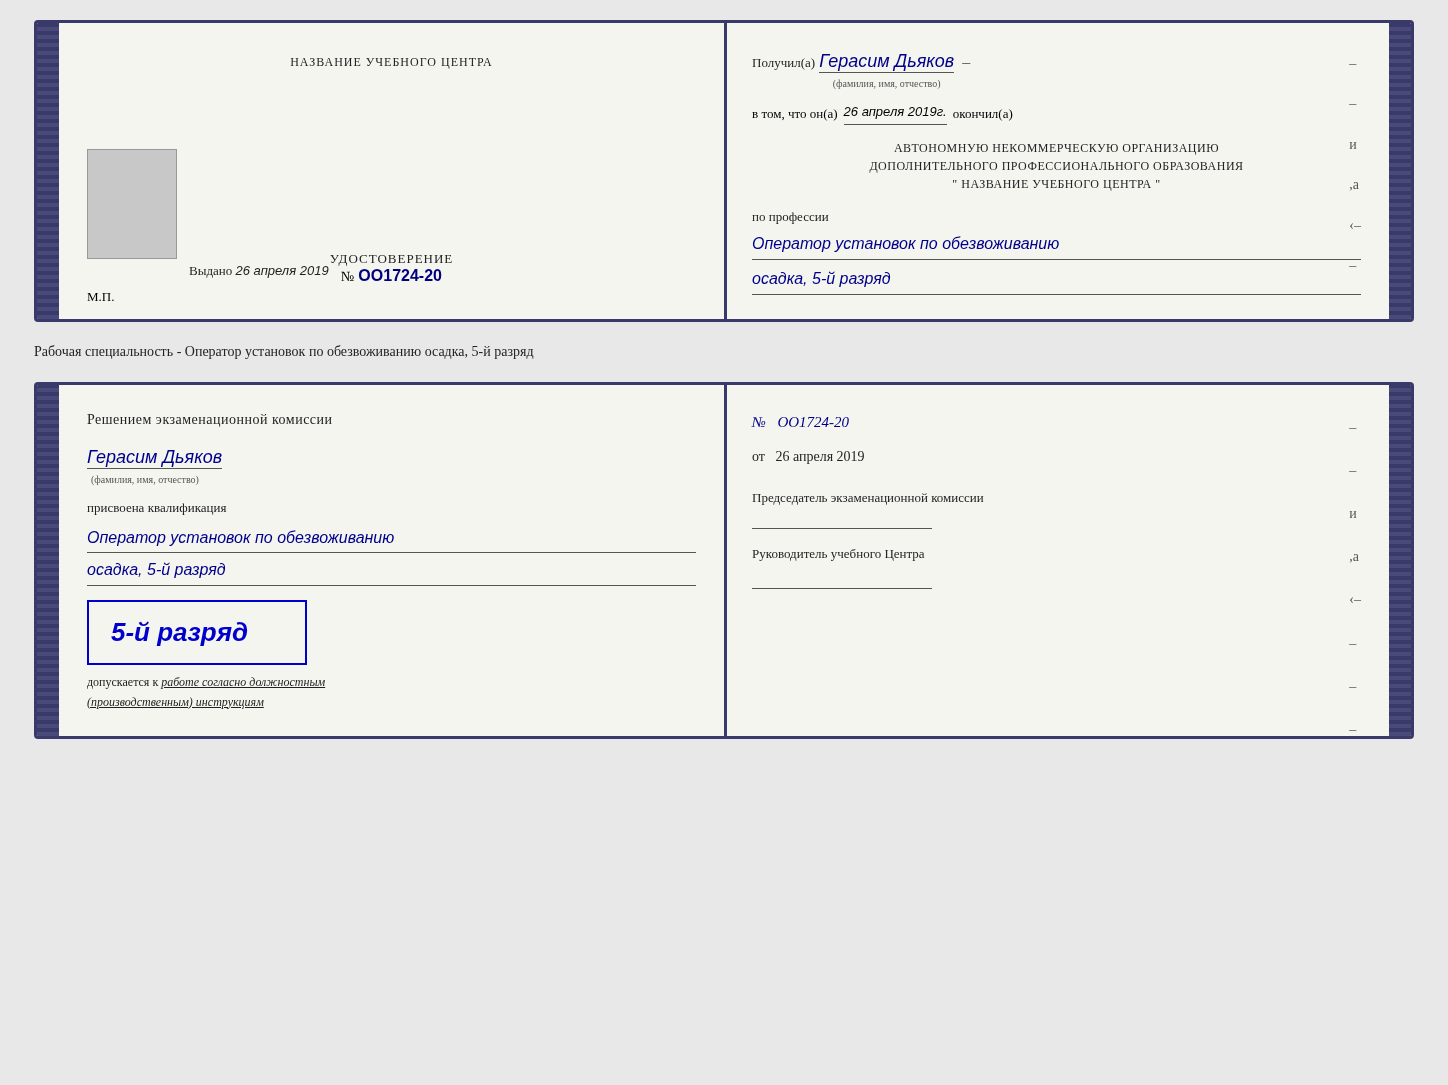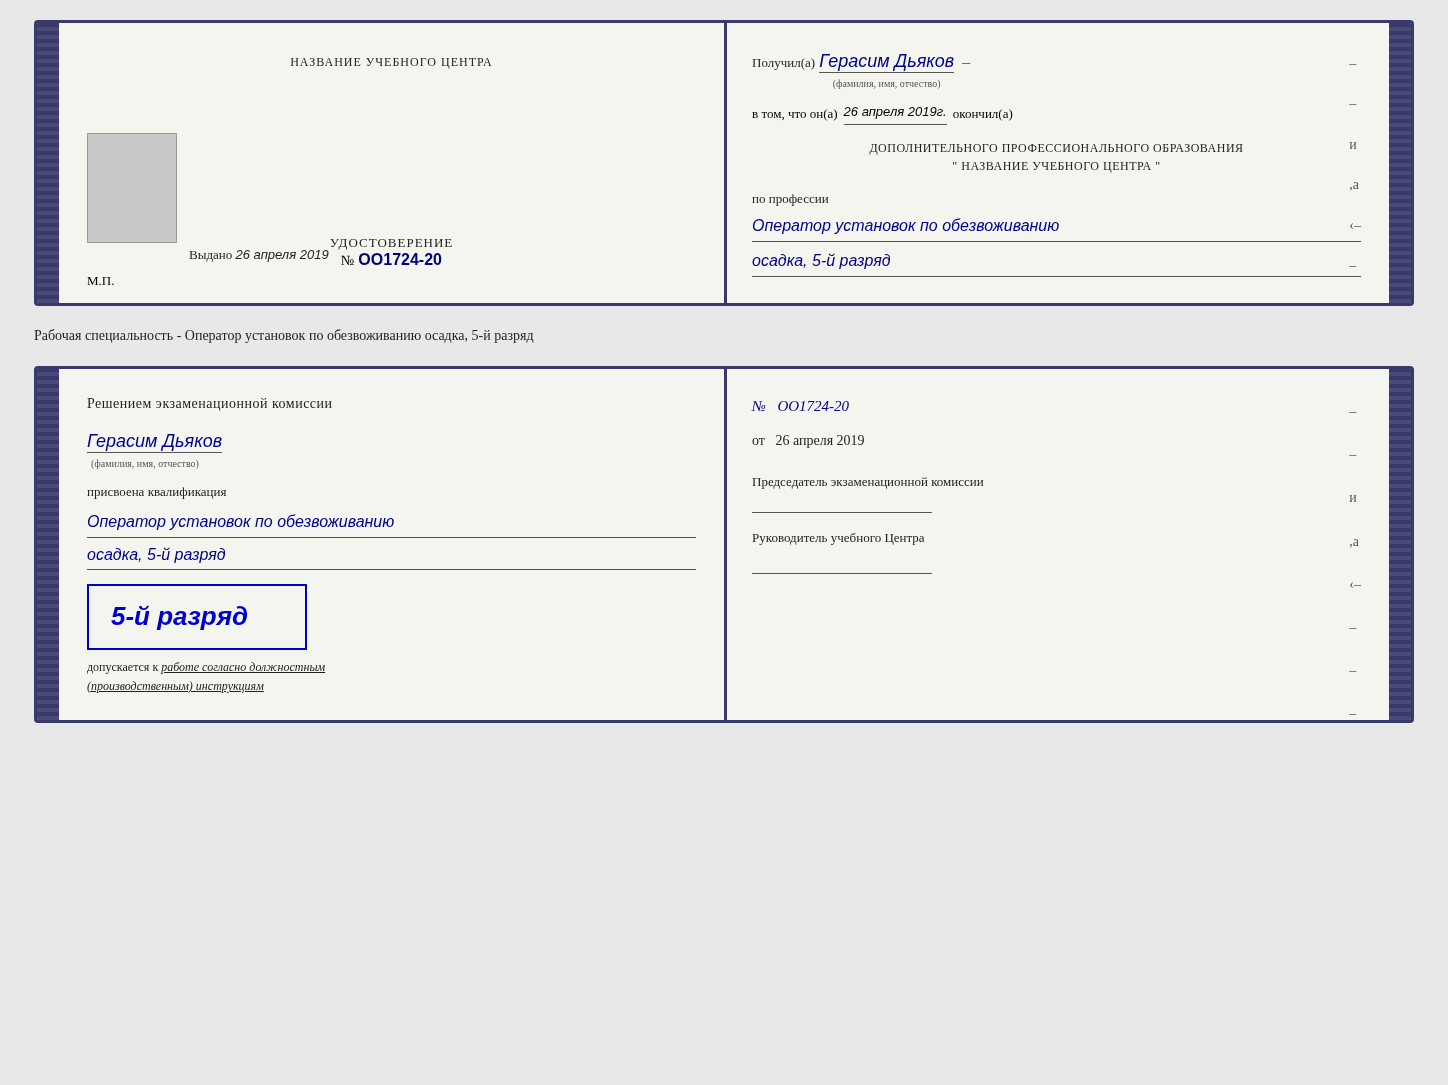--- a/index.html
+++ b/index.html
@@ -430,20 +430,21 @@
         <span class="dash-right">&nbsp;–</span>
       </div>
 
       <div class="date-line">
         <span class="date-label">в том, что он(а)</span>
         <span class="date-value">26 апреля 2019г.</span>
         <span class="date-ended">окончил(а)</span>
       </div>
 
       <div class="org-block">
+        <div>АВТОНОМНУЮ НЕКОММЕРЧЕСКУЮ ОРГАНИЗАЦИЮ</div>
         <div>ДОПОЛНИТЕЛЬНОГО ПРОФЕССИОНАЛЬНОГО ОБРАЗОВАНИЯ</div>
         <div class="org-name-quoted">" НАЗВАНИЕ УЧЕБНОГО ЦЕНТРА "</div>
       </div>
 
       <div class="profession-label">по профессии</div>
       <span class="profession-value">Оператор установок по обезвоживанию</span>
       <span class="qualification-value">осадка, 5-й разряд</span>
 
       <div class="side-dashes">
         <span>–</span>

